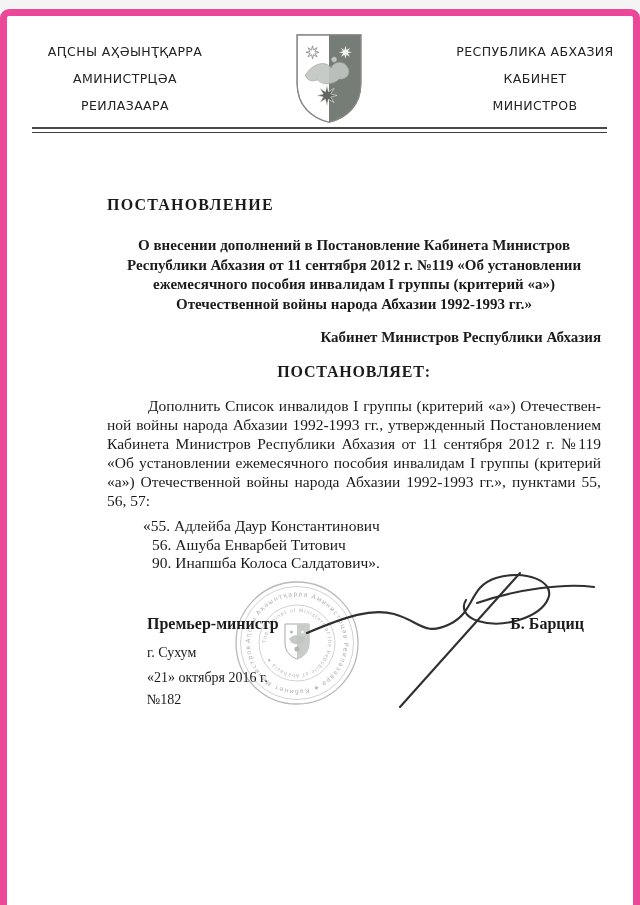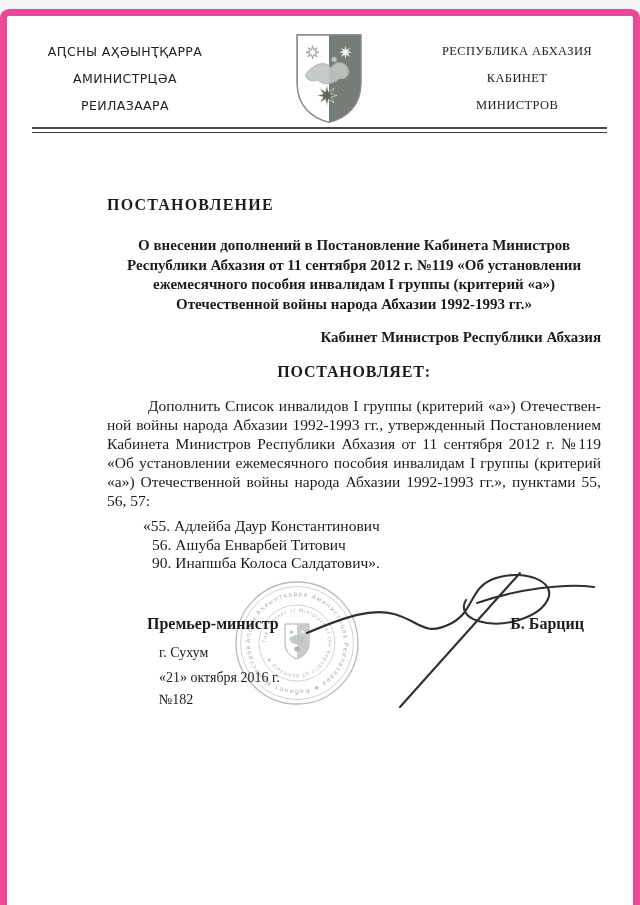--- a/index.html
+++ b/index.html
@@ -9,21 +9,21 @@
     box-sizing:border-box;overflow:hidden;
     font-family:"Liberation Serif","DejaVu Serif",serif;color:#1b1b1b;
   }
   
   .hdr-left,.hdr-right{
     position:absolute;top:22px;width:180px;text-align:center;
     font-family:"DejaVu Sans","Liberation Sans",sans-serif;
     font-size:12.5px;letter-spacing:.4px;color:#222;
   }
   .hdr-left{left:28px;}
-  .hdr-right{left:420px;font-family:Liberation Serif, serif;}
+  .hdr-right{left:438px;}
   .hdr-line{line-height:27px;white-space:nowrap;}
   .emblem{position:absolute;left:286px;top:15px;width:72px;height:94px;}
   .rule{
     position:absolute;left:25px;right:26px;top:111px;height:3px;
     border-top:2px solid #4a4a4a;border-bottom:1px solid #3d3d3d;
   }
   
   .content{
     position:absolute;left:100px;top:179px;width:494px;z-index:2;
     font-size:15.5px;line-height:19px;
@@ -42,21 +42,21 @@
   .body-line:last-child{text-align-last:left;}
   .names{margin-top:7px;padding-left:36px;}
   .name-line{line-height:18.5px;}
   .name-line + .name-line{padding-left:9px;}
   
   .sig-row{
     position:absolute;left:140px;top:598px;width:437px;z-index:2;
     display:flex;justify-content:space-between;
     font-weight:bold;font-size:16px;line-height:20px;gap:11px;
   }
-  .footer{position:absolute;left:152px;top:628px;z-index:2;font-size:14px;}
+  .footer{position:absolute;left:140px;top:628px;z-index:2;font-size:14px;}
   .footer-place{line-height:18px;margin-bottom:7px;}
   .footer-date{line-height:18px;margin-bottom:4px;}
   .footer-number{line-height:18px;}
   
   .seal{position:absolute;left:225px;top:562px;width:130px;height:130px;z-index:1;}
   .signature{position:absolute;left:265px;top:545px;width:330px;height:150px;z-index:3;}
 </style>
 </head>
 <body>
 

